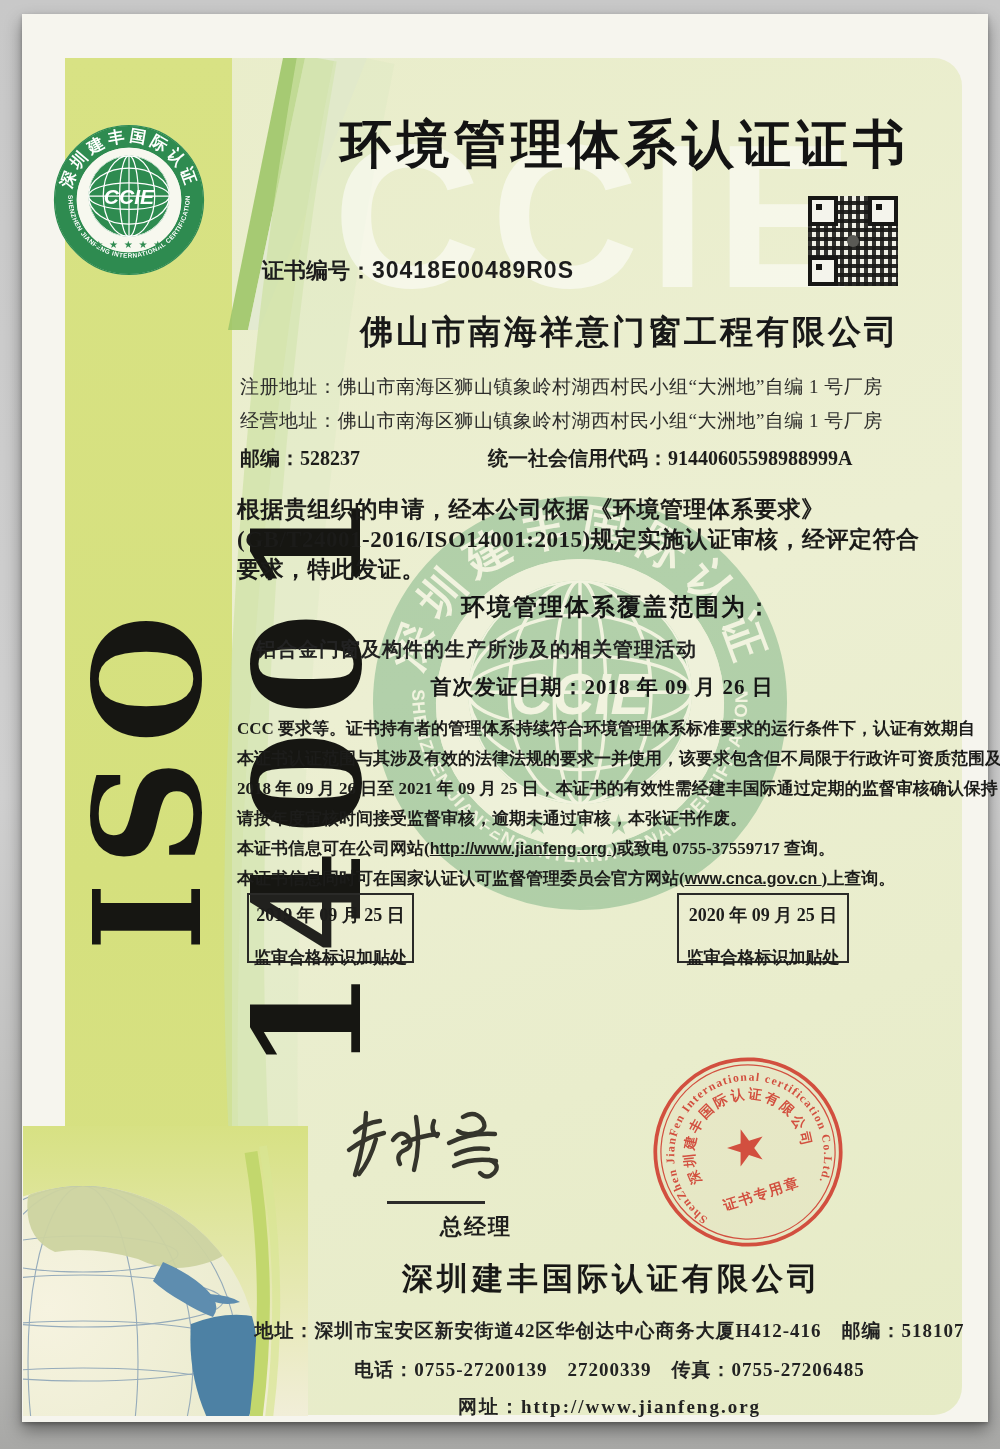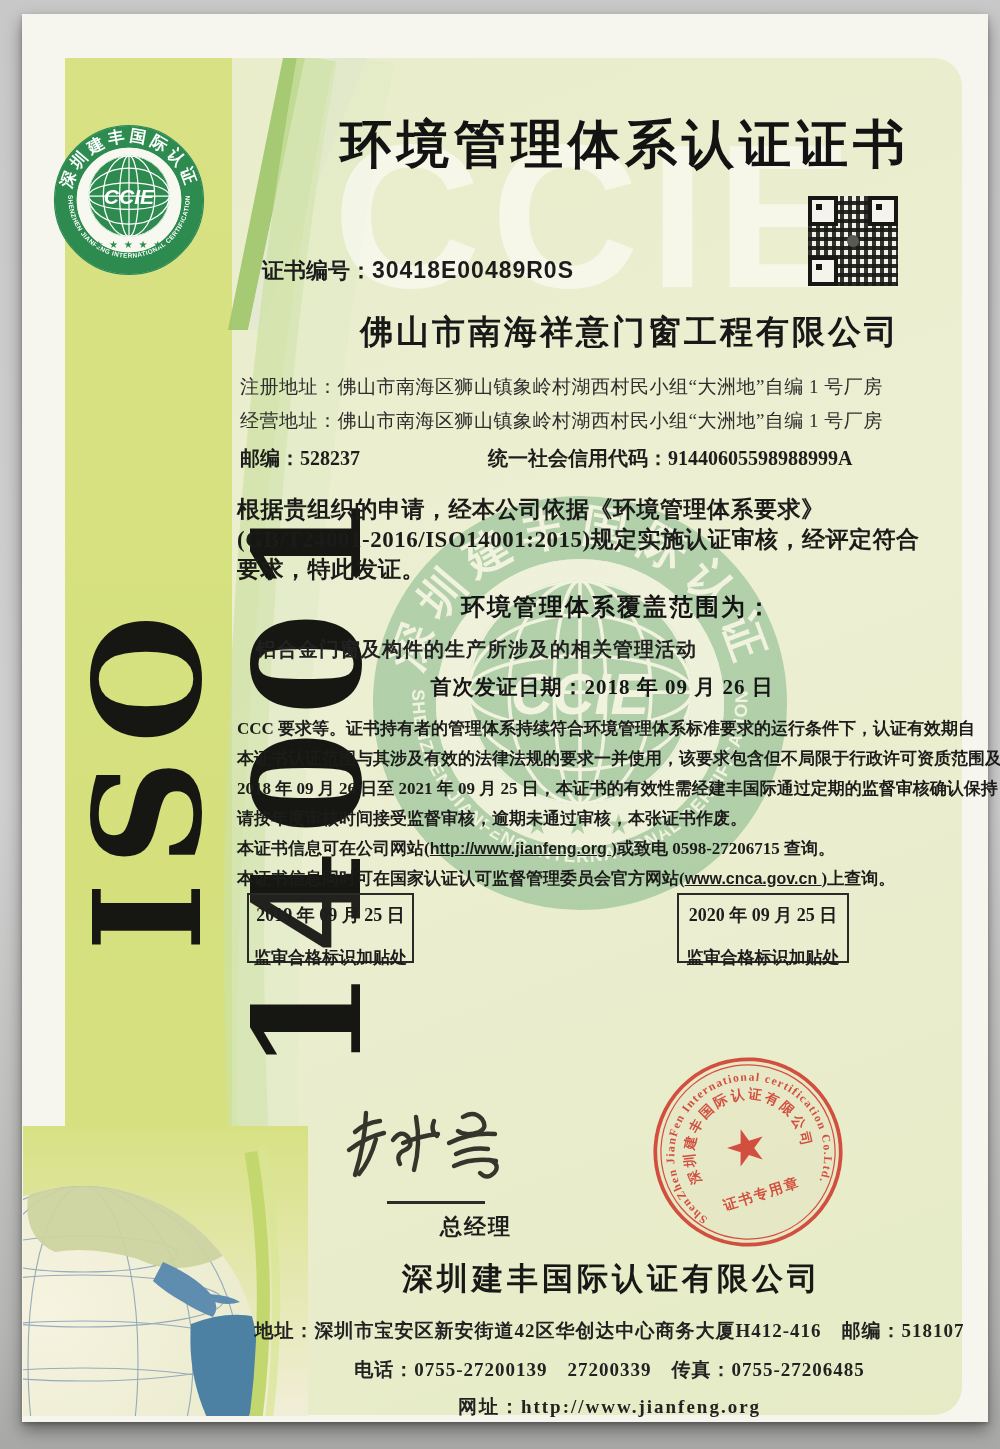--- a/index.html
+++ b/index.html
@@ -208,21 +208,21 @@
       <div class="scope-head">环境管理体系覆盖范围为：</div>
       <div class="scope">铝合金门窗及构件的生产所涉及的相关管理活动</div>
       <div class="first-issue">首次发证日期：2018 年 09 月 26 日</div>
 
       <div class="fine">
         <div class="fl">CCC 要求等。证书持有者的管理体系持续符合环境管理体系标准要求的运行条件下，认证有效期自</div>
         <div class="fl">本证书认证范围与其涉及有效的法律法规的要求一并使用，该要求包含但不局限于行政许可资质范围及</div>
         <div class="fl">2018 年 09 月 26 日至 2021 年 09 月 25 日，本证书的有效性需经建丰国际通过定期的监督审核确认保持，</div>
         <div class="fl">请按年度审核时间接受监督审核，逾期未通过审核，本张证书作废。</div>
         <div class="fl">
-          <span>本证书信息可在公司网站(</span><span class="url">http://www.jianfeng.org </span><span>)或致电 0598-27206715 查询。</span>
+          <span>本证书信息可在公司网站(</span><span class="url">http://www.jianfeng.org </span><span>)或致电 0755-37559717 查询。</span>
         </div>
         <div class="fl">
           <span>本证书信息同时可在国家认证认可监督管理委员会官方网站(</span><span class="url">www.cnca.gov.cn </span><span>)上查询。</span>
         </div>
       </div>
 
       <div class="sbox b1">
         <div class="d">2019 年 09 月 25 日</div>
         <div class="l">监审合格标识加贴处</div>
       </div>

